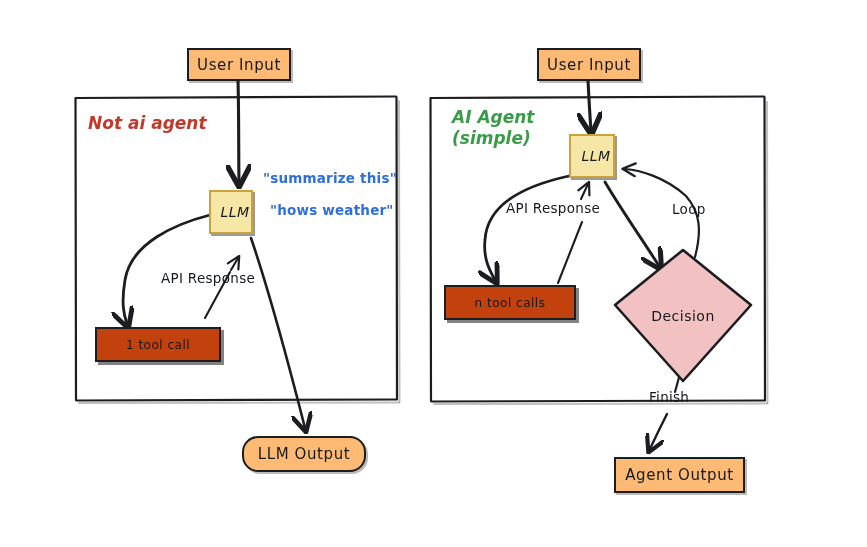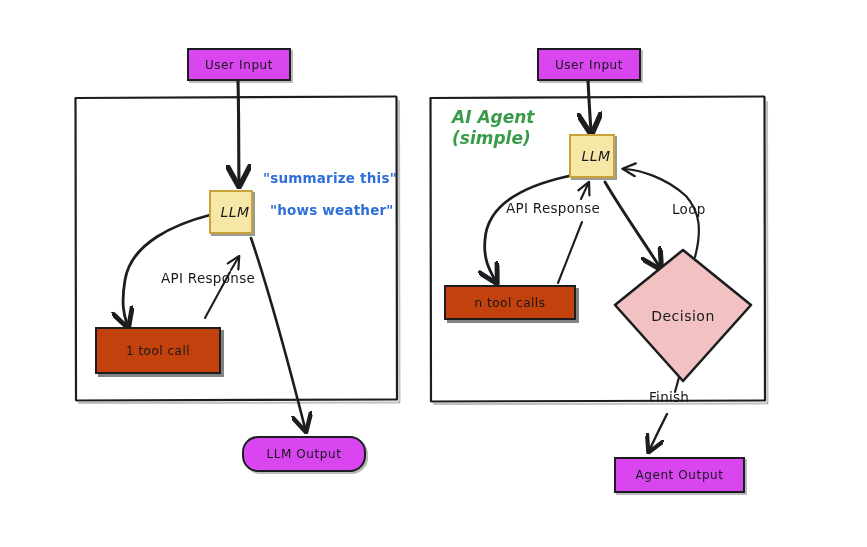--- a/index.html
+++ b/index.html
@@ -30,24 +30,24 @@
     box-sizing: border-box;
     display: flex;
     align-items: center;
     justify-content: center;
     text-align: center;
     font-family: "DejaVu Sans", sans-serif;
     color: #16191d;
     z-index: 5;
   }
   .box-plain {
-    background: #d946ef;
+    background: #fdba74;
     border: 2px solid #1b1d20;
     box-shadow: 2px 2px 0 0 rgba(30,30,30,0.30);
-    font-size: 12px;
+    font-size: 15px;
     letter-spacing: 0.6px;
   }
   .box-llm {
     background: #f7e7a6;
     border: 2px solid #c9a33a;
     box-shadow: 2px 2px 0 0 rgba(30,30,30,0.45);
     font-size: 14px;
     font-style: italic;
     letter-spacing: 0.5px;
     padding-left: 8px;
@@ -161,26 +161,27 @@
     <path d="M695 257 C702 230 700 212 686 196 C664 176 638 170 625 169" fill="none" stroke="#1b1d20" stroke-width="2.2" stroke-linecap="round" marker-end="url(#arrowThin)"></path>
 
     <path d="M681 370 L675 392" fill="none" stroke="#1b1d20" stroke-width="2.2" stroke-linecap="round"></path>
     <path d="M667 414 C660 428 655 438 650 449" fill="none" stroke="#1b1d20" stroke-width="2.4" stroke-linecap="round" marker-end="url(#arrowFat)"></path>
 
     <g>
       <path d="M683 250 L751 305 L683 381 L615 305 Z" fill="#f2c2c2" stroke="#1b1d20" stroke-width="2.6" stroke-linejoin="round"></path>
     </g>
   </svg>
 
+  <div class="panel-title" style="left:88px; top:113px; color:#c0392b;">Not ai agent</div>
 
   <div class="node box-plain" style="left:187px; top:48px; width:104px; height:33px;">User Input</div>
 
   <div class="node box-llm" style="left:209px; top:190px; width:44px; height:44px;">LLM</div>
 
-  <div class="node box-tool" style="left:95px; top:327px; width:126px; height:47px;">1 tool call</div>
+  <div class="node box-tool" style="left:95px; top:327px; width:126px; height:35px;">1 tool call</div>
 
   <div class="node box-plain" style="left:242px; top:436px; width:124px; height:36px;border-radius:16px;">LLM Output</div>
 
   <div class="edge-label" style="left:161px; top:270px;">API Response</div>
 
   <div class="quote-label" style="left:263px; top:170px; color:#2e6fd9;">"summarize this"</div>
 
   <div class="quote-label" style="left:270px; top:202px; color:#2e6fd9;">"hows weather"</div>
 
   <div class="panel-title" style="left:452px; top:107px; color:#3a9c4a;">AI Agent

